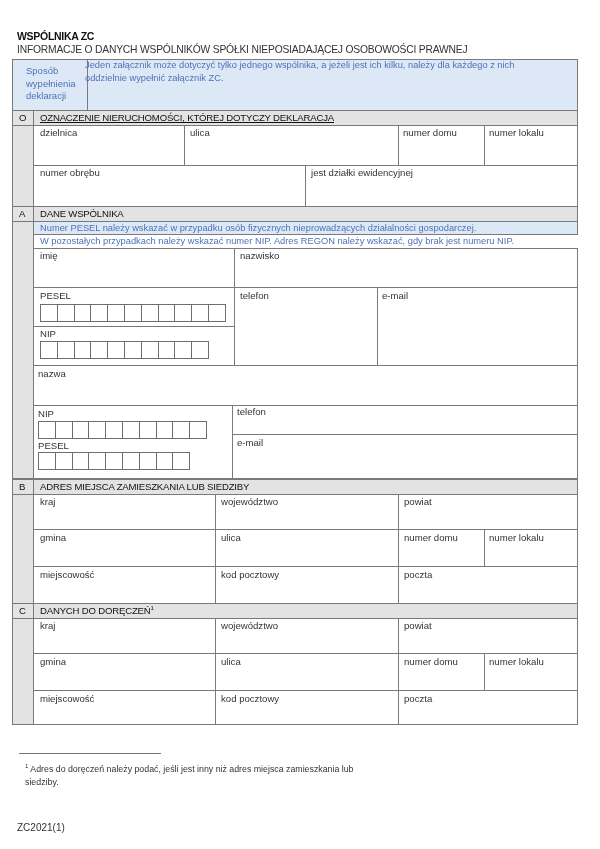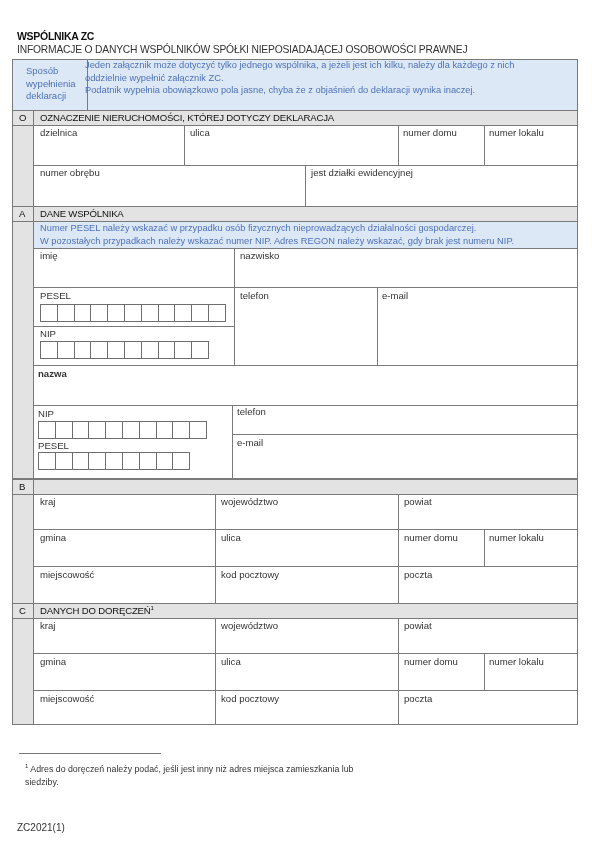--- a/index.html
+++ b/index.html
@@ -30,27 +30,26 @@
 <div class="abs title">WSPÓLNIKA ZC</div>
 <div class="abs subtitle">INFORMACJE O DANYCH WSPÓLNIKÓW SPÓŁKI NIEPOSIADAJĄCEJ OSOBOWOŚCI PRAWNEJ</div>
 
 <div class="abs info-blue" style="left:12px; top:59px; width:566px; height:52px; border:1px solid #7a7a7a;">
   <div class="abs" style="left:0; top:0; width:67px; height:50px; border-right:1px solid #7a7a7a; padding:5px 0 0 5px; font-size:9.5px; line-height:12.5px;margin-left:8px;">
     <span>Sposób wypełnienia deklaracji</span>
   </div>
   <div class="abs" style="left:72px; top:-1px;">
     <div>Jeden załącznik może dotyczyć tylko jednego wspólnika, a jeżeli jest ich kilku, należy dla każdego z nich</div>
     <div>oddzielnie wypełnić załącznik ZC.</div>
-    <div>Podatnik wypełnia obowiązkowo pola jasne, chyba że z objaśnień do deklaracji wynika inaczej.</div>
   </div>
 </div>
 
 <div class="box sec-head" style="left:12px; top:110px; width:566px; height:16px;">
   <span class="abs" style="left:6px; top:1px;">O</span>
-  <span class="abs" style="left:27px; top:1px;">OZNACZENIE NIERUCHOMOŚCI, KTÓREJ DOTYCZY DEKLARACJA</span>
+  <span class="abs" style="left:27px; top:1px;text-decoration:underline;">OZNACZENIE NIERUCHOMOŚCI, KTÓREJ DOTYCZY DEKLARACJA</span>
 </div>
 <div class="line-v" style="left:33px; top:110px; height:16px;"></div>
 <div class="box left-gray" style="left:12px; top:125px; width:22px; height:82px;"></div>
 <div class="box" style="left:33px; top:125px; width:545px; height:82px;"></div>
 <div class="line-h" style="left:33px; top:165px; width:545px;"></div>
 <div class="line-v" style="left:184px; top:125px; height:41px;"></div>
 <div class="line-v" style="left:398px; top:125px; height:41px;"></div>
 <div class="line-v" style="left:484px; top:125px; height:41px;"></div>
 <div class="line-v" style="left:305px; top:165px; height:42px;"></div>
 <div class="lbl" style="left:40px; top:127px;">dzielnica</div>
@@ -59,21 +58,21 @@
 <div class="lbl" style="left:489px; top:127px;">numer lokalu</div>
 <div class="lbl" style="left:40px; top:167px;">numer obrębu</div>
 <div class="lbl" style="left:311px; top:167px;">jest działki ewidencyjnej</div>
 
 <div class="box sec-head" style="left:12px; top:206px; width:566px; height:16px;">
   <span class="abs" style="left:6px; top:1px;">A</span>
   <span class="abs" style="left:27px; top:1px;">DANE WSPÓLNIKA</span>
 </div>
 <div class="line-v" style="left:33px; top:206px; height:16px;"></div>
 <div class="box left-gray" style="left:12px; top:221px; width:22px; height:258px;"></div>
-<div class="box info-blue" style="left:33px; top:221px; width:545px; height:28px; padding:0 0 0 6px; line-height:12.5px;">
+<div class="box info-blue" style="left:33px; top:221px; width:545px; height:14px; padding:0 0 0 6px; line-height:12.5px;">
   <div>Numer PESEL należy wskazać w przypadku osób fizycznych nieprowadzących działalności gospodarczej.</div>
   <div>W pozostałych przypadkach należy wskazać numer NIP. Adres REGON należy wskazać, gdy brak jest numeru NIP.</div>
 </div>
 
 <div class="box" style="left:33px; top:248px; width:545px; height:118px;"></div>
 <div class="line-v" style="left:234px; top:248px; height:118px;"></div>
 <div class="line-h" style="left:33px; top:287px; width:545px;"></div>
 <div class="line-v" style="left:377px; top:287px; height:79px;"></div>
 <div class="line-h" style="left:33px; top:326px; width:202px;"></div>
 <div class="lbl" style="left:40px; top:250px;">imię</div>
@@ -105,21 +104,21 @@
     <span></span>
     <span></span>
     <span></span>
     <span></span>
   </div>
 
 <div class="box" style="left:33px; top:365px; width:545px; height:114px;"></div>
 <div class="line-h" style="left:33px; top:405px; width:545px;"></div>
 <div class="line-v" style="left:232px; top:405px; height:74px;"></div>
 <div class="line-h" style="left:232px; top:434px; width:346px;"></div>
-<div class="lbl" style="left:38px; top:368px;font-weight:bold;">nazwa</div>
+<div class="lbl" style="left:38px; top:368px;">nazwa</div>
 <div class="lbl" style="left:38px; top:408px;">NIP</div>
 <div class="cells" style="left:38px; top:421px;" id="nip2-cells">
     <span></span>
     <span></span>
     <span></span>
     <span></span>
     <span></span>
     <span></span>
     <span></span>
     <span></span>
@@ -136,20 +135,21 @@
     <span></span>
     <span></span>
     <span></span>
     <span></span>
   </div>
 <div class="lbl" style="left:237px; top:406px;">telefon</div>
 <div class="lbl" style="left:237px; top:437px;">e-mail</div>
 
 <div class="box sec-head" style="left:12px; top:479px; width:566px; height:16px;">
   <span class="abs" style="left:6px; top:1px;">B</span>
+  <span class="abs" style="left:27px; top:1px;">ADRES MIEJSCA ZAMIESZKANIA LUB SIEDZIBY</span>
 </div>
 <div class="line-v" style="left:33px; top:479px; height:16px;"></div>
 <div class="box left-gray" style="left:12px; top:494px; width:22px; height:110px;"></div>
 <div class="box" style="left:33px; top:494px; width:545px; height:110px;"></div>
 <div class="line-h" style="left:33px; top:529px; width:545px;"></div>
 <div class="line-h" style="left:33px; top:566px; width:545px;"></div>
 <div class="line-v" style="left:215px; top:494px; height:110px;"></div>
 <div class="line-v" style="left:398px; top:494px; height:110px;"></div>
 <div class="line-v" style="left:484px; top:529px; height:38px;"></div>
 <div class="lbl" style="left:40px; top:496px;">kraj</div>

